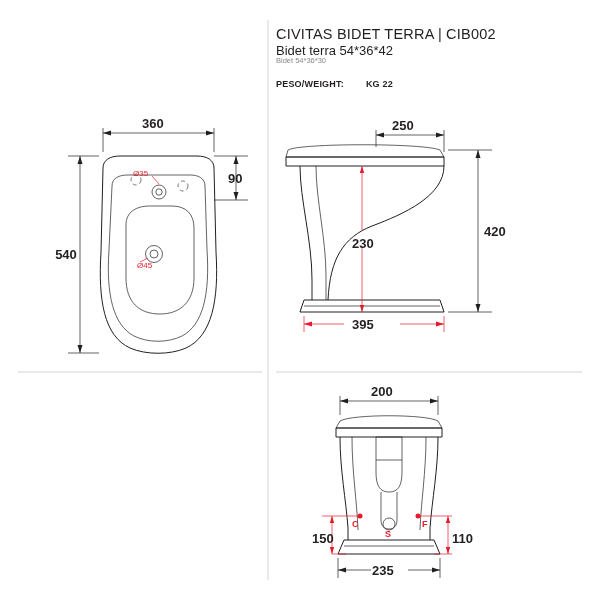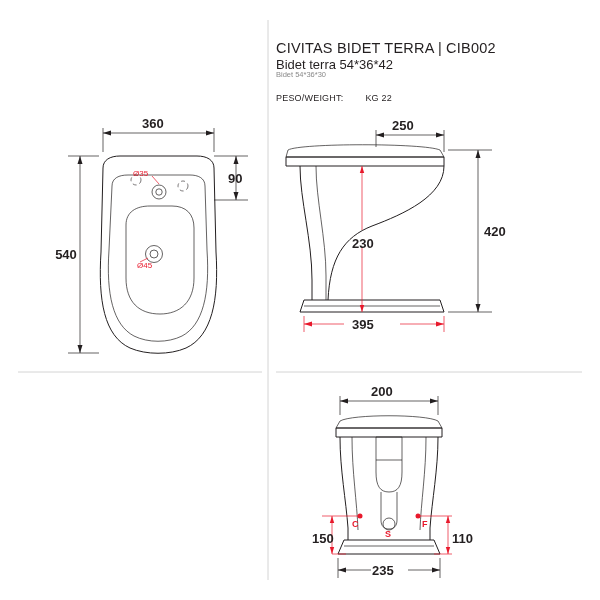--- a/index.html
+++ b/index.html
@@ -15,21 +15,21 @@
     overflow: hidden;
   }
   #sheet {
     position: relative;
     width: 600px;
     height: 600px;
   }
   .title-block {
     position: absolute;
     left: 276px;
-    top: 40px;
+    top: 26px;
     width: 300px;
   }
   .title-main {
     font-size: 14.5px;
     letter-spacing: 0.2px;
     color: #231f20;
     font-weight: 400;
     white-space: nowrap;
   }
   .title-sub {
@@ -39,21 +39,21 @@
     line-height: 10px;
   }
   .title-sub2 {
     font-size: 7.5px;
     color: #8a8a8a;
     line-height: 10px;
   }
   .weight-row {
     margin-top: 13px;
     font-size: 9px;
-    font-weight: normal;
+    font-weight: bold;
     letter-spacing: 0.2px;
   }
   .weight-row .wv {
     display: inline-block;
     margin-left: 22px;
   }
   svg { display: block; }
   .dim-text {
     font-family: "Liberation Sans", sans-serif;
     font-size: 13px;

